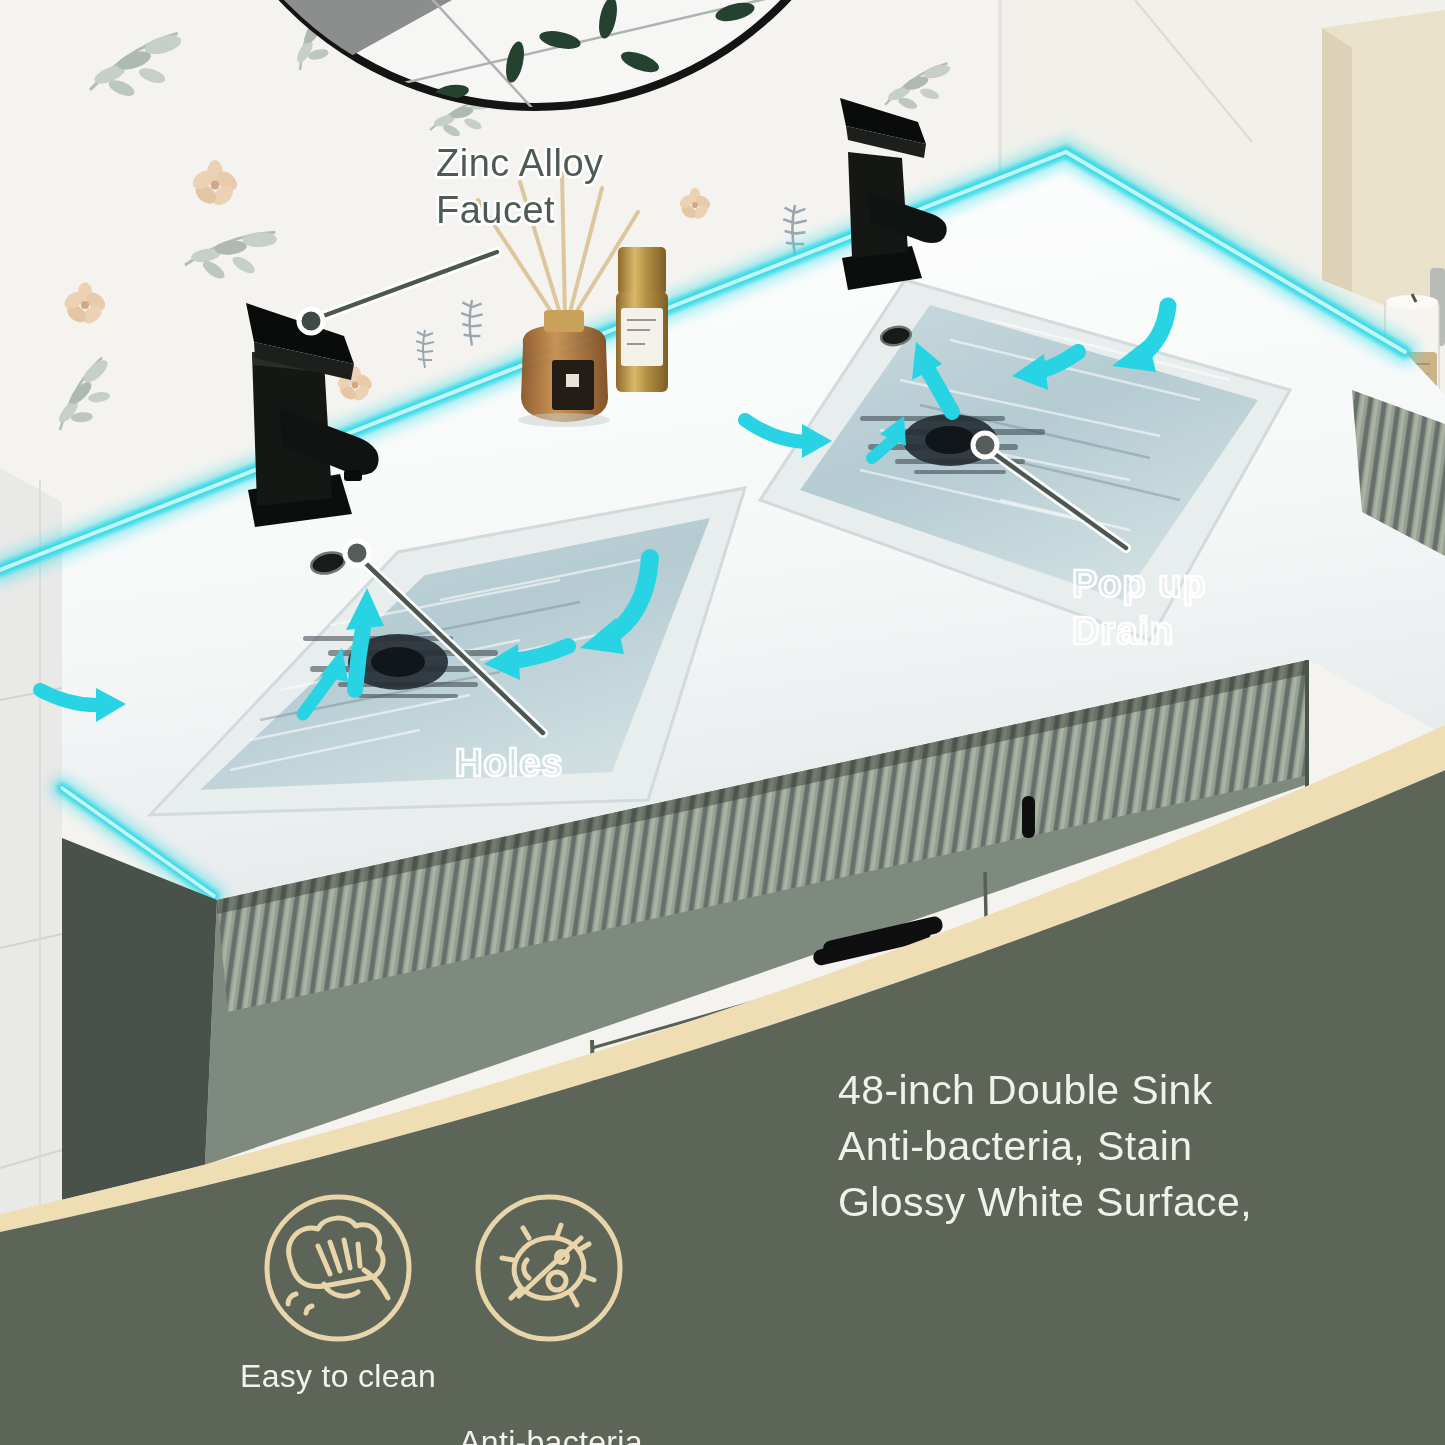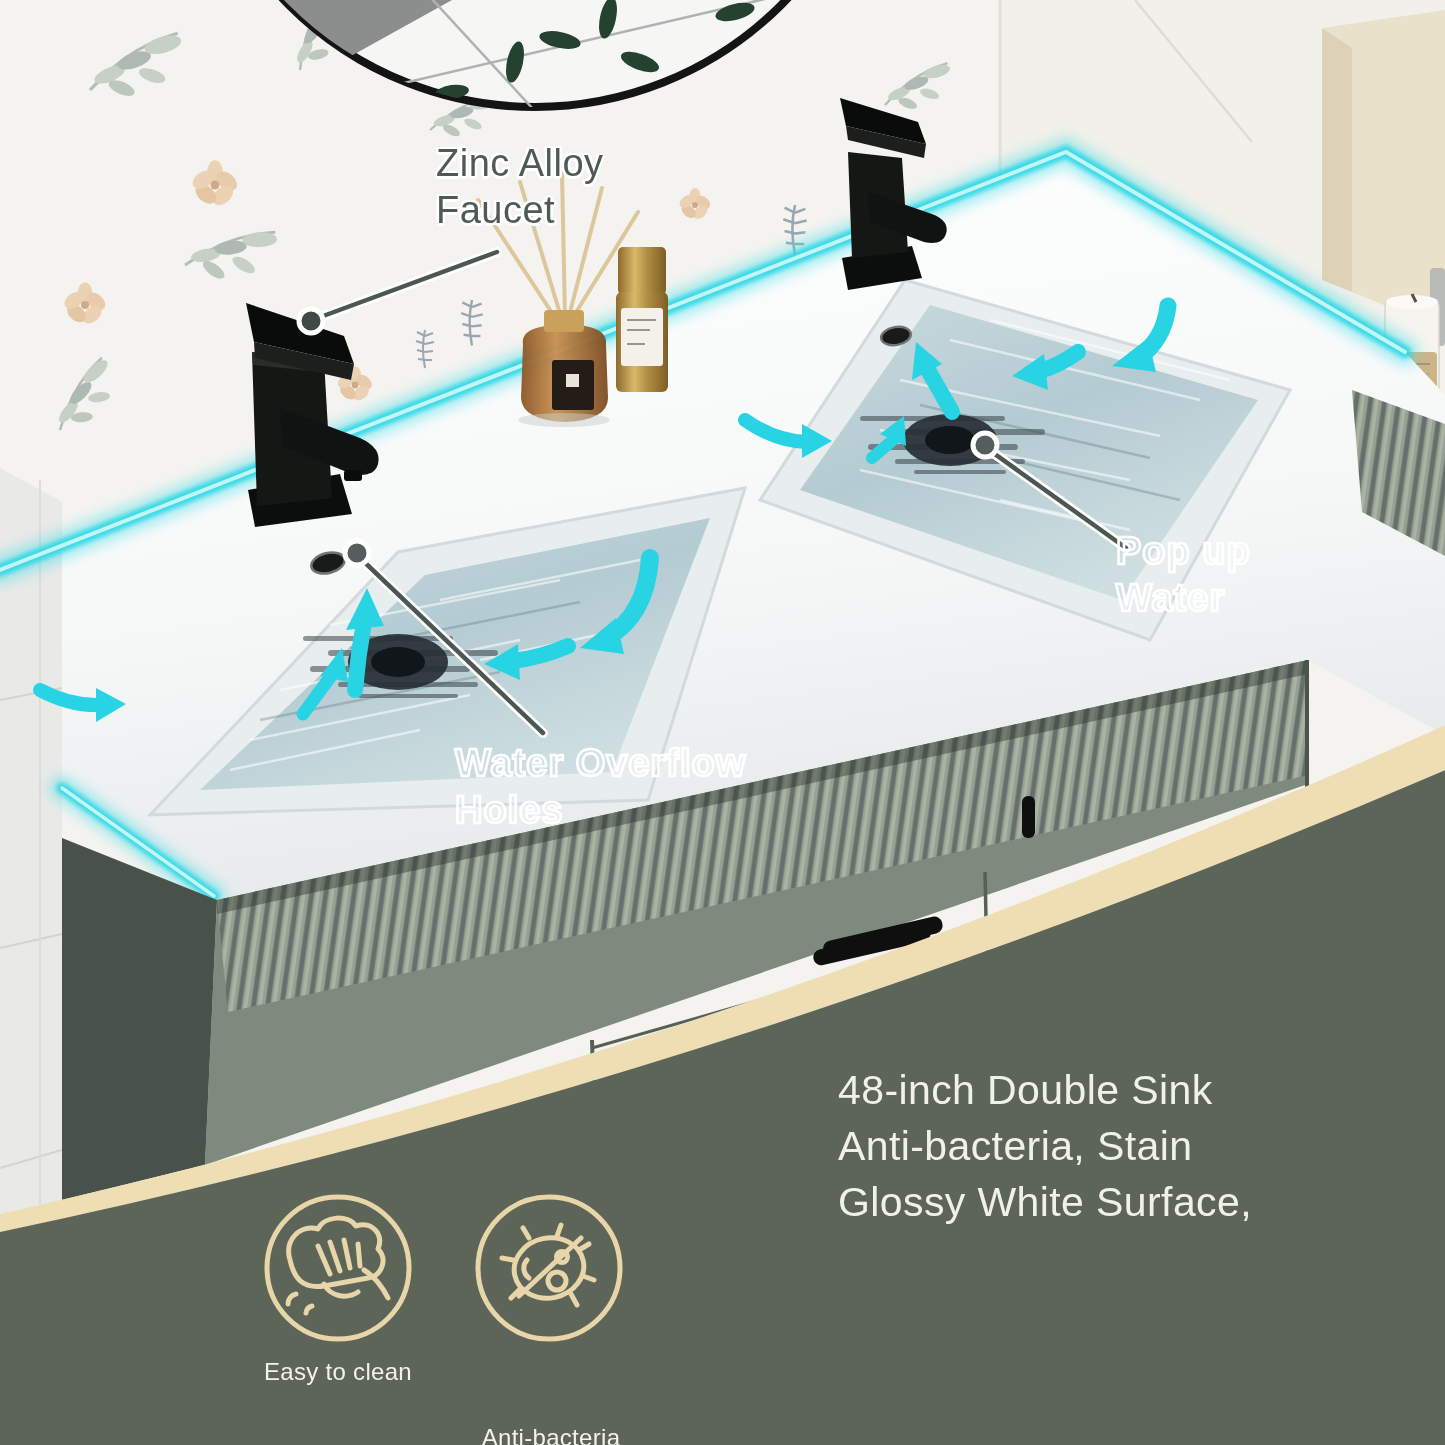--- a/index.html
+++ b/index.html
@@ -8,21 +8,21 @@
   svg.scene{position:absolute;left:0;top:0;width:1445px;height:1445px;display:block;}
   .label{position:absolute;white-space:nowrap;line-height:1.24;}
   .label-dark{font-size:38px;color:#4e5a55;font-weight:500;letter-spacing:.5px;
     text-shadow:2.5px 0 0 #fff,-2.5px 0 0 #fff,0 2.5px 0 #fff,0 -2.5px 0 #fff,
                2px 2px 0 #fff,-2px 2px 0 #fff,2px -2px 0 #fff,-2px -2px 0 #fff;}
   .label-hollow{font-size:38px;font-weight:700;color:rgba(255,255,255,0.10);
     -webkit-text-stroke:2.6px #ffffff;letter-spacing:1px;}
   .feature-text{position:absolute;left:838px;top:1062px;width:520px;
     font-size:41px;line-height:56px;color:#f1f1ec;letter-spacing:.4px;}
   .feature-text span{display:block;}
-  .badge-label{position:absolute;font-size:24px;color:#f3f2ee;letter-spacing:.3px;
+  .badge-label{position:absolute;font-size:32px;color:#f3f2ee;letter-spacing:.3px;
     transform:translateX(-50%);}
 </style>
 </head>
 <body>
 
 <div class="stage">
 
 <svg class="scene" viewBox="0 0 1445 1445">
   <defs>
     <linearGradient id="counterGrad" x1="0" y1="0" x2="0.25" y2="1">
@@ -352,27 +352,26 @@
       <line x1="-30" y1="28" x2="32" y2="-30"></line>
     </g>
   </g>
 </svg>
 
 <div class="label label-dark" style="left:436px;top:140px;">
   <span style="display:block">Zinc Alloy</span>
   <span style="display:block">Faucet</span>
 </div>
 
-<div class="label label-hollow" style="left:1072px;top:528px;margin-left:44px;">
+<div class="label label-hollow" style="left:1072px;top:561px;">
   <span style="display:block">Pop up</span>
-  <span style="display:block">Water</span>
+  <span style="display:block">Drain</span>
 </div>
 
 <div class="label label-hollow" style="left:455px;top:740px;">
-  <span style="display:block">Water Overflow</span>
   <span style="display:block">Holes</span>
 </div>
 
 <div class="feature-text">
   <span>48-inch Double Sink</span>
   <span>Anti-bacteria, Stain</span>
   <span>Glossy White Surface,</span>
 </div>
 
 <div class="badge-label" style="left:338px;top:1358px;">Easy to clean</div>

